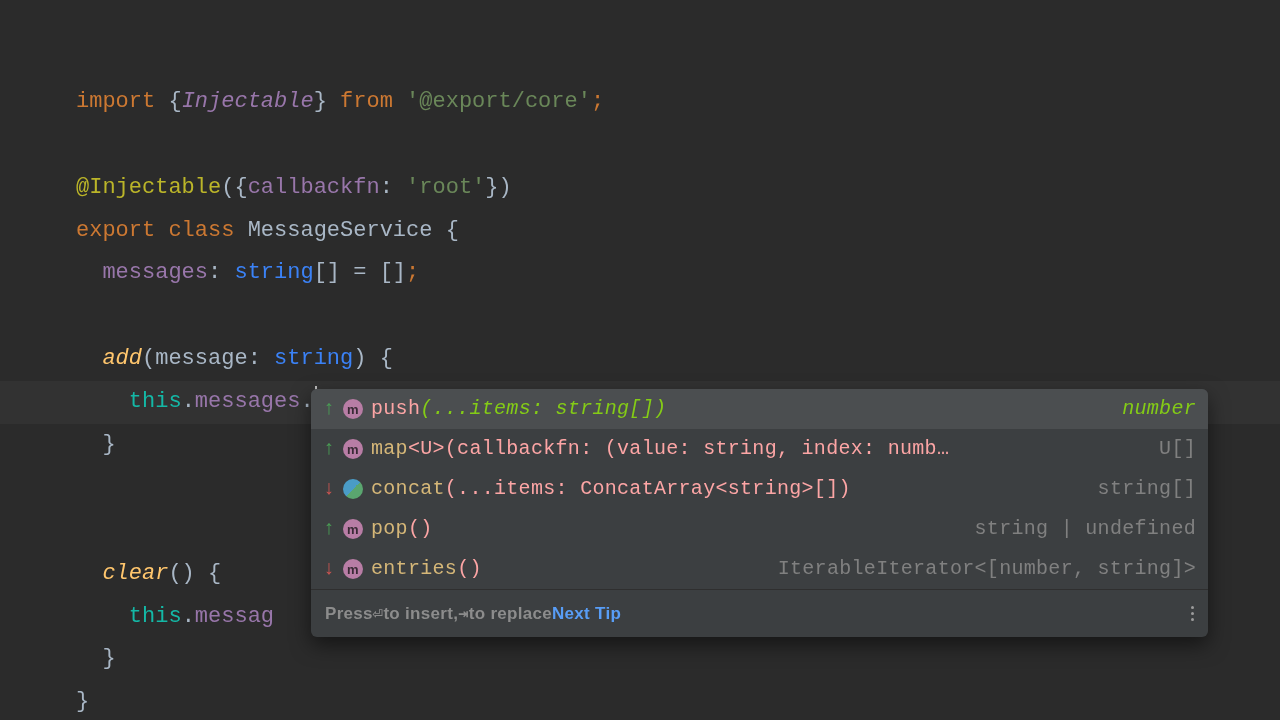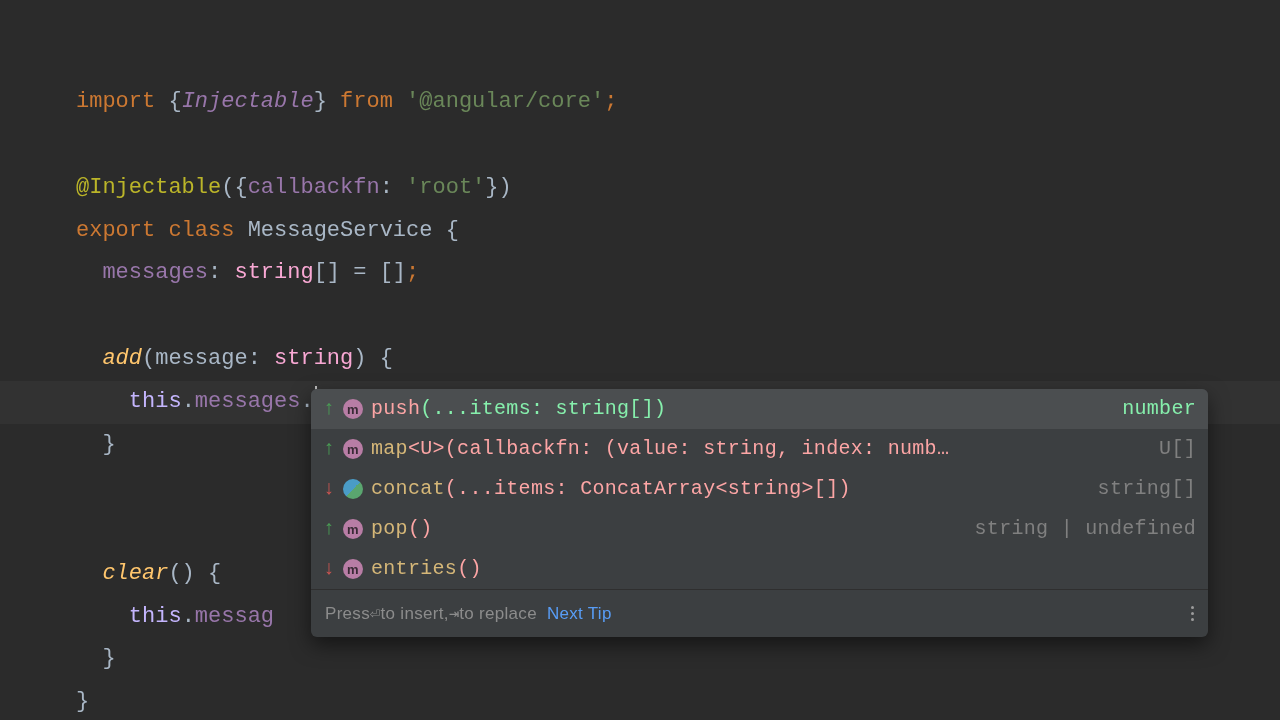--- a/index.html
+++ b/index.html
@@ -15,26 +15,26 @@
   .editor {
     position: relative;
     padding: 38px 0 0 76px;
     color: #a9b7c6;
     white-space: pre;
   }
   .kw { color: #cc7832; }
   .decor { color: #bbb529; }
   .class-name { color: #a9b7c6; margin-top: 16px; }
   .prop { color: #9876aa; }
-  .type { color: #f9a8d4; }
+  .type { color: #3b82f6; }
   .str { color: #6a8759; }
   .punct { color: #a9b7c6; }
   .injectable { color: #9876aa; font-style: italic; }
   .fn { color: #ffc66d; font-style: italic; }
-  .this { color: #c4b5fd; }
+  .this { color: #14b8a6; }
   .member { color: #9876aa; }
   .highlight-line {
     display: block;
     background: #323232;
     margin-left: -76px;
     padding-left: 76px;
     width: 1280px;
     position: relative;
   }
   .caret {
@@ -83,44 +83,45 @@
     font-family: sans-serif;
   }
   .badge-m { background: #b87da5; color: #392a35; }
   .badge-concat {
     background: linear-gradient(135deg, #4a9cc7 50%, #5aa66f 50%);
   }
   .item-name { color: #d5b778; }
   .popup-row.sel .item-name { color: #fca5a5; }
   .item-sig { color: #fca5a5; }
   .item-ret { margin-left: auto; color: #808080; }
-  .popup-row.sel .item-ret, .popup-row.sel .item-sig { color: #86efac; }
+  .popup-row.sel .item-ret, .popup-row.sel .item-sig { color: #84cc16; font-style: italic; }
 
   .popup-footer {
     display: flex;
     align-items: center;
     height: 48px;
     padding: 0 14px;
     font-family: -apple-system, "Segoe UI", sans-serif;
     font-size: 17px;
     color: #8c8c8c;
     border-top: 1px solid #2f2f2f;
+    font-weight: bold;
   }
-  .popup-footer .link { color: #589df6; margin-left: 10px; }
+  .popup-footer .link { color: #589df6; }
   .popup-footer .dots { margin-left: auto; color: #9c9c9c; letter-spacing: 0; font-size: 18px; line-height: 4px; display:flex; flex-direction:column; gap:3px; }
   .popup-footer .dots span{display:block;width:3px;height:3px;background:#9c9c9c;border-radius:50%;}
   .keycap {
     font-family: monospace;
   }
 </style>
 </head>
 <body>
 
 <div class="editor">
-<span class="kw">import</span> <span class="punct">{</span><span class="injectable">Injectable</span><span class="punct">}</span> <span class="kw">from</span> <span class="str">'@angular/core'</span><span class="kw">;</span>
+<span class="kw">import</span> <span class="punct">{</span><span class="injectable">Injectable</span><span class="punct">}</span> <span class="kw">from</span> <span class="str">'@export/core'</span><span class="kw">;</span>
 
 <span class="decor">@</span><span class="decor">Injectable</span><span class="punct">(</span><span class="punct">{</span><span class="prop">callbackfn</span><span class="punct">:</span> <span class="str">'root'</span><span class="punct">}</span><span class="punct">)</span>
 <span class="kw">export</span> <span class="kw">class</span> <span class="class-name">MessageService</span> <span class="punct">{</span>
   <span class="prop">messages</span><span class="punct">:</span> <span class="type">string</span><span class="punct">[]</span> <span class="punct">=</span> <span class="punct">[]</span><span class="kw">;</span>
 
   <span class="fn">add</span><span class="punct">(</span><span class="punct">message</span><span class="punct">:</span> <span class="type">string</span><span class="punct">)</span> <span class="punct">{</span>
 <span class="highlight-line">    <span class="this">this</span><span class="punct">.</span><span class="member">messages</span><span class="punct">.</span><span class="caret"></span></span>  <span class="punct">}</span>
 
 
   <span class="fn">clear</span><span class="punct">()</span> <span class="punct">{</span>
@@ -151,20 +152,21 @@
   <div class="popup-row">
     <span class="arrow-up">↑</span>
     <span class="kind-badge badge-m">m</span>
     <span><span class="item-name">pop</span><span class="item-sig">()</span></span>
     <span class="item-ret">string | undefined</span>
   </div>
   <div class="popup-row">
     <span class="arrow-down">↓</span>
     <span class="kind-badge badge-m">m</span>
     <span><span class="item-name">entries</span><span class="item-sig">()</span></span>
+    <span class="item-ret">IterableIterator&lt;[number, string]&gt;</span>
   </div>
   <div class="popup-footer">
     <span>Press </span>
       <span class="keycap">⏎</span>
       <span> to insert, </span>
       <span class="keycap">⇥</span>
       <span> to replace</span>
     <span class="link">Next Tip</span>
     <span class="dots">
         <span></span>

